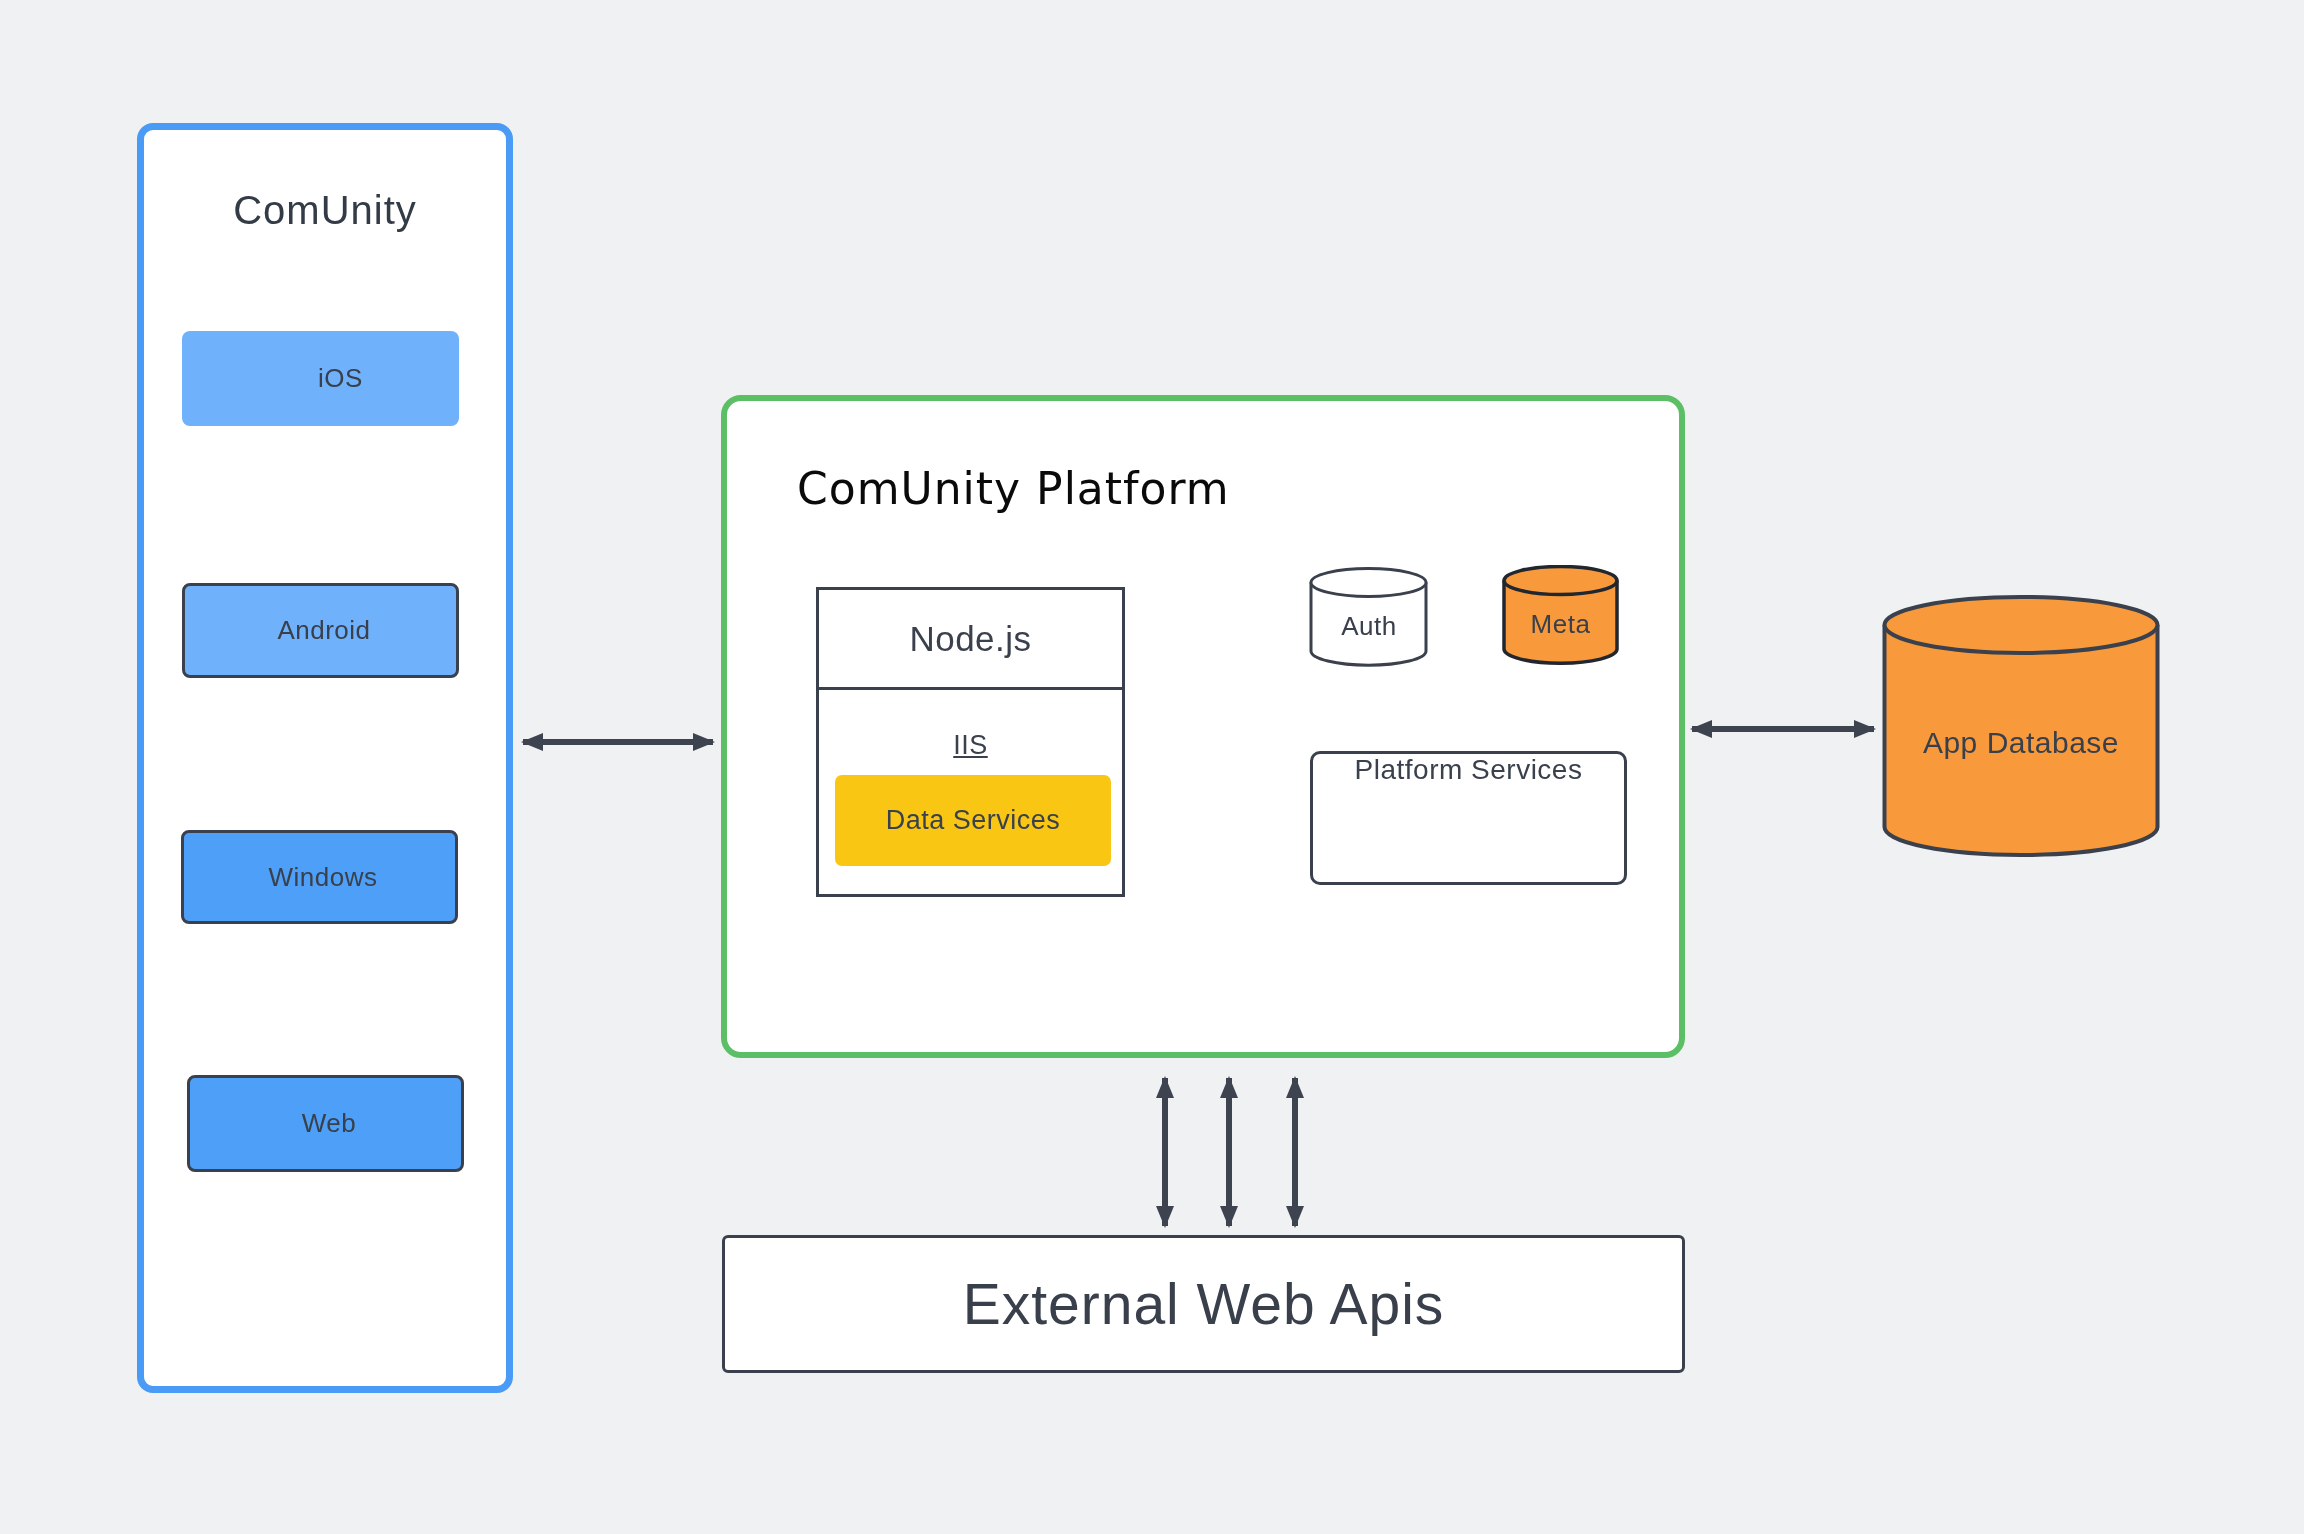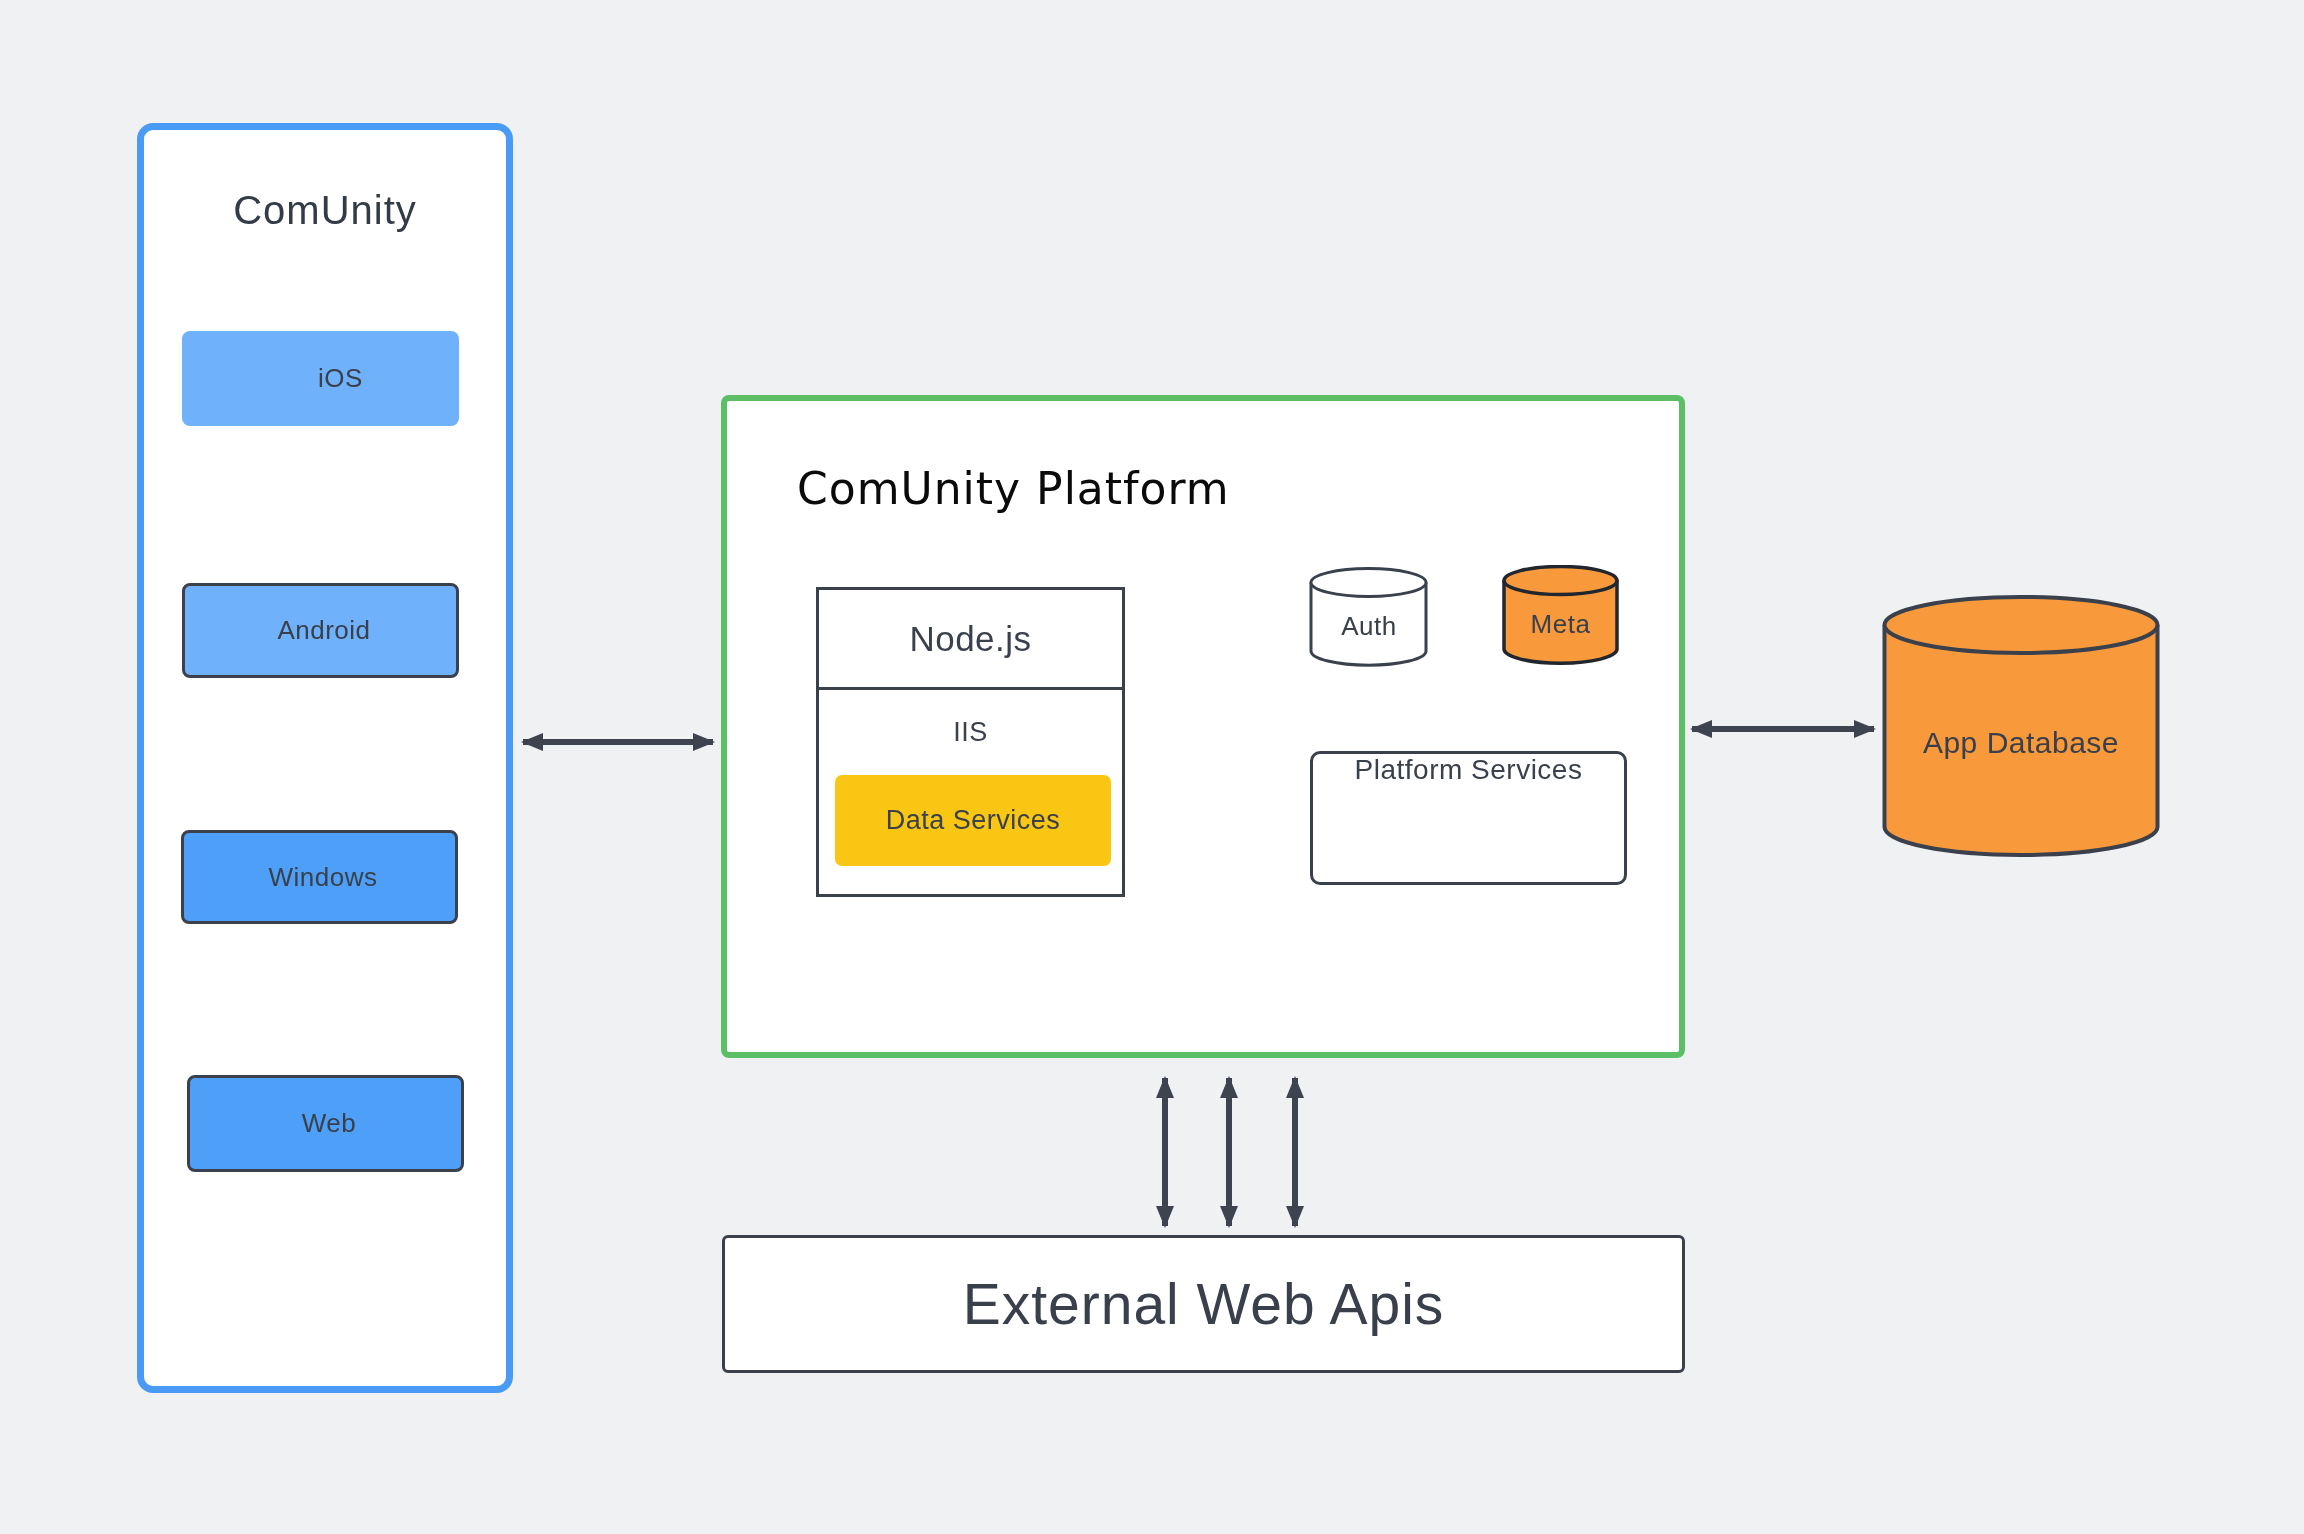--- a/index.html
+++ b/index.html
@@ -29,29 +29,29 @@
   .client-node.bordered{border:3px solid var(--dark);padding-left:7px;}
   .fill-light{background:var(--lightBlue);}
   .fill-med{background:var(--medBlue);}
   .n-ios{left:38px;top:201px;height:95px;}
   .n-android{left:38px;top:453px;height:95px;}
   .n-windows{left:37px;top:700px;height:94px;}
   .n-web{left:43px;top:945px;height:97px;}
 
   
   .platform-box{position:absolute;left:721px;top:395px;width:964px;height:663px;
-    background:var(--white);border:6px solid var(--green);border-radius:8px;}
+    background:var(--white);border:6px solid var(--green);border-radius:20px;}
   .platform-title{position:absolute;left:70px;top:62px;font-size:44px;letter-spacing:1px;
     color:var(--titleBlack);font-family:"DejaVu Sans", sans-serif;font-weight:500;}
 
   .node-stack{position:absolute;left:89px;top:186px;width:309px;height:310px;
     border:3px solid var(--dark);background:var(--white);}
   .node-top{height:100px;border-bottom:3px solid var(--dark);display:flex;align-items:center;justify-content:center;
     font-size:35px;letter-spacing:.5px;}
-  .iis-label{margin-top:27px;text-align:center;font-size:27px;letter-spacing:.5px;}
+  .iis-label{margin-top:40px;text-align:center;font-size:27px;letter-spacing:.5px;text-decoration:underline;}
   .data-services{position:absolute;left:16px;top:185px;width:276px;height:91px;background:var(--yellow);
     border-radius:7px;display:flex;align-items:center;justify-content:center;font-size:27px;letter-spacing:.5px;}
 
   .cyl{position:absolute;}
   .cyl-label{position:absolute;display:flex;align-items:center;justify-content:center;
     font-size:26px;letter-spacing:.5px;color:#39404B;}
   .auth-cyl{left:582px;top:166px;}
   .auth-label{left:582px;top:166px;width:120px;height:100px;padding-top:18px;}
   .meta-cyl{left:775px;top:164px;}
   .meta-label{left:775px;top:164px;width:117px;height:100px;padding-top:18px;}

